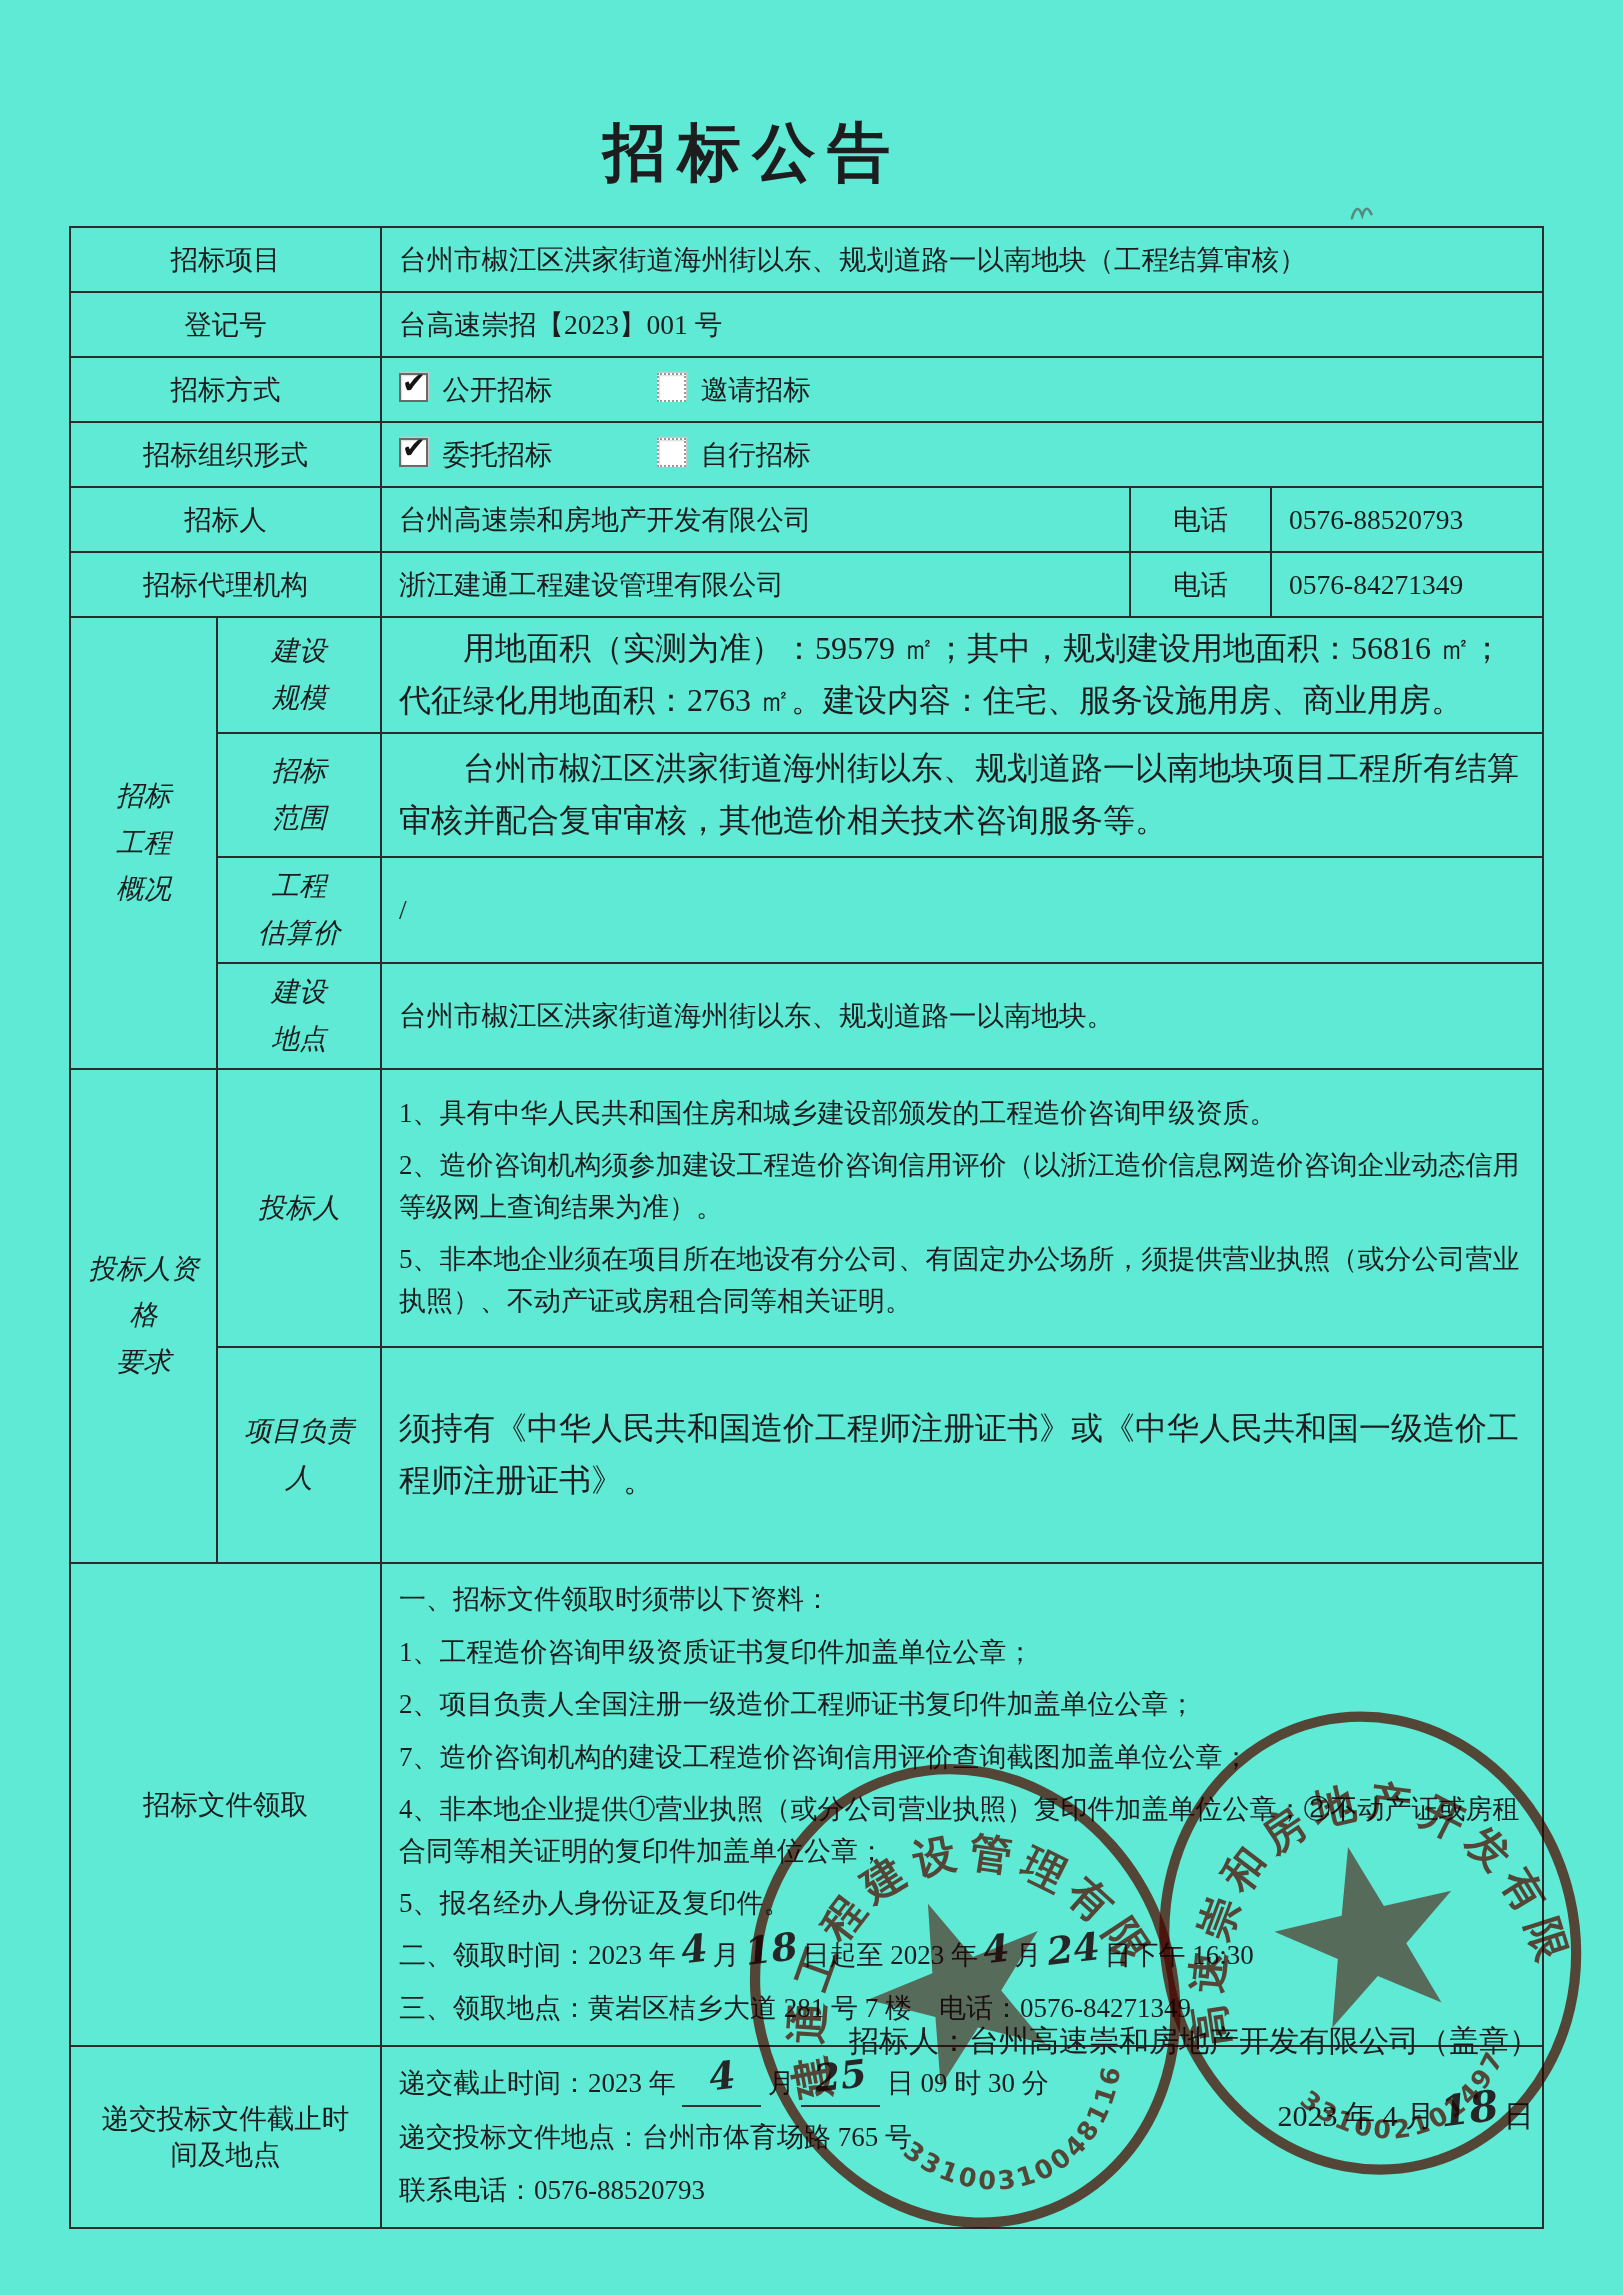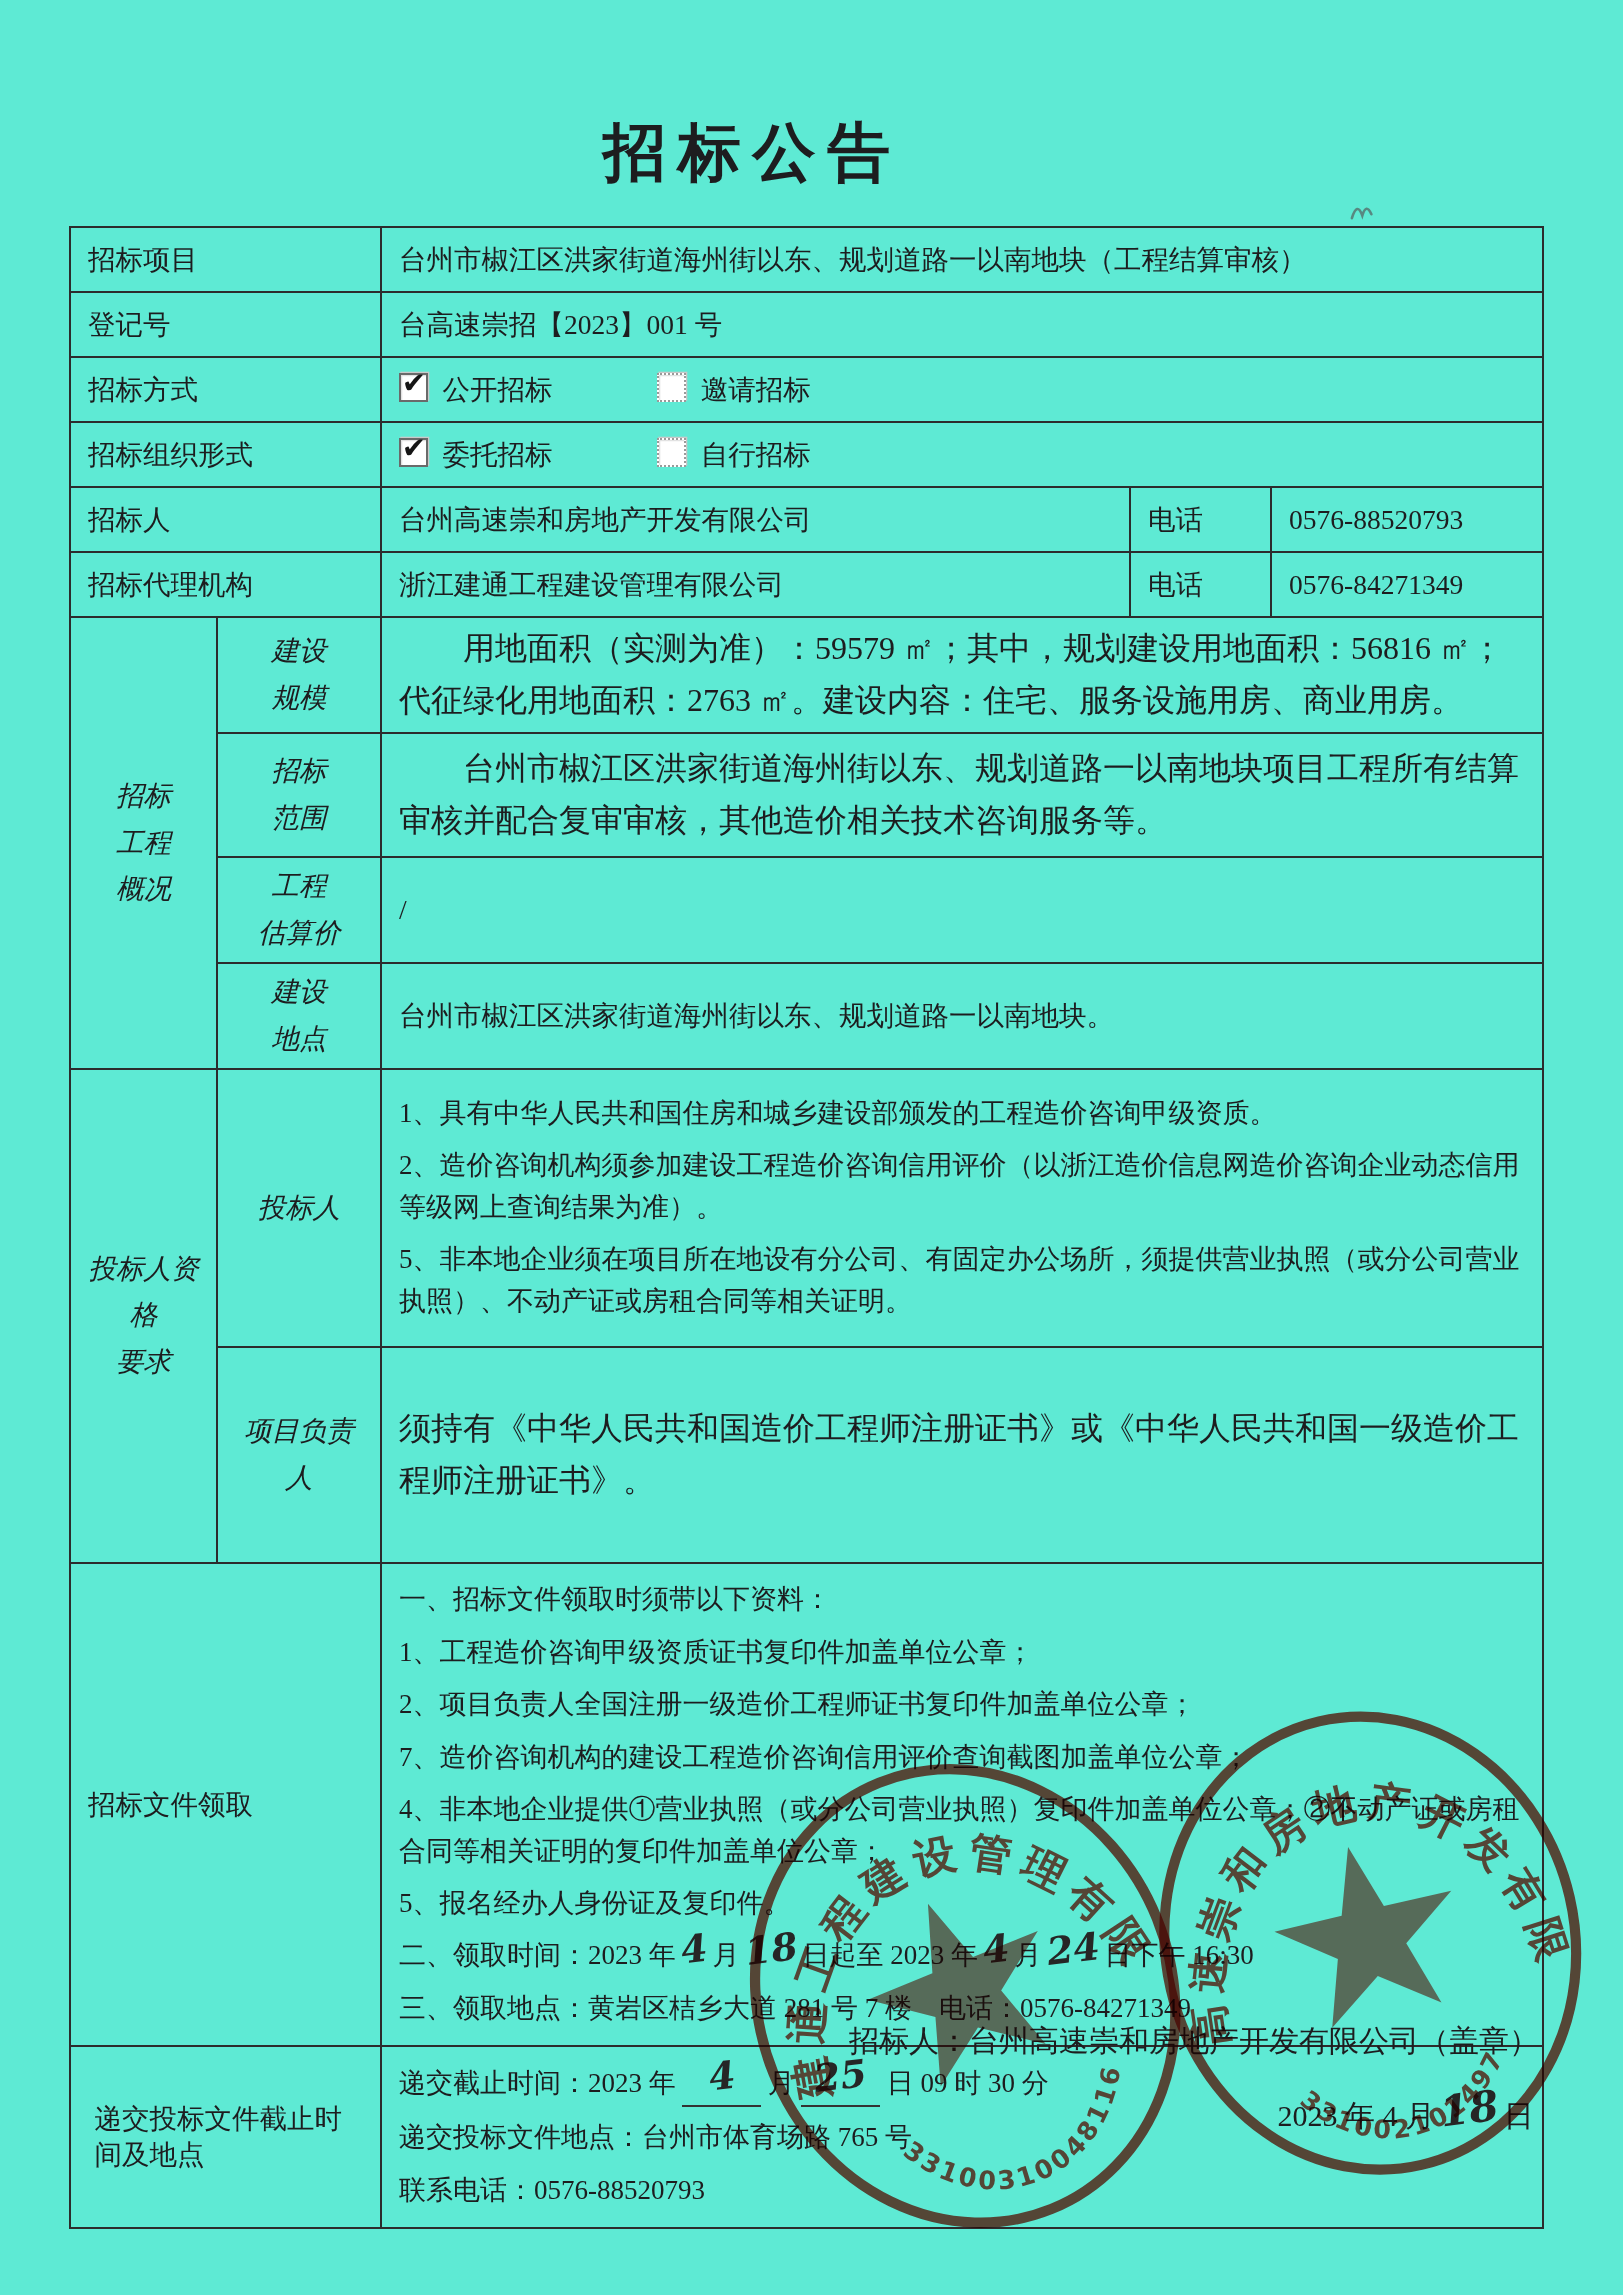--- a/index.html
+++ b/index.html
@@ -26,21 +26,21 @@
     width:1473px;
     border-collapse:collapse;table-layout:fixed;
     font-size:27.5px;
   }
   table.doc td{
     border:2.6px solid #2c2c2c;
     padding:5.2px 17px;
     vertical-align:middle;
     word-break:break-all;
   }
-  td.lbl{text-align:left;padding:5.2px 6.5px;}
+  td.lbl{text-align:center;padding:5.2px 6.5px;}
   td.vlbl{text-align:center;padding:5.2px 3.9px;font-style:italic;}
   .stack span{display:block;line-height:1.7;}
   .para{margin:0;line-height:1.62;font-size:32px;}
   .indent{text-indent:2em;}
   .doc-list p{margin:10.5px 0;line-height:1.55;font-size:27px;}
   
   .cb{
     display:inline-block;width:25px;height:25px;
     border:2px solid #6a6a6a;background:#fff;
     box-shadow:1.3px -1.3px 0 #c9c9c9, inset 1.3px 1.3px 0 #e2e2e2;

